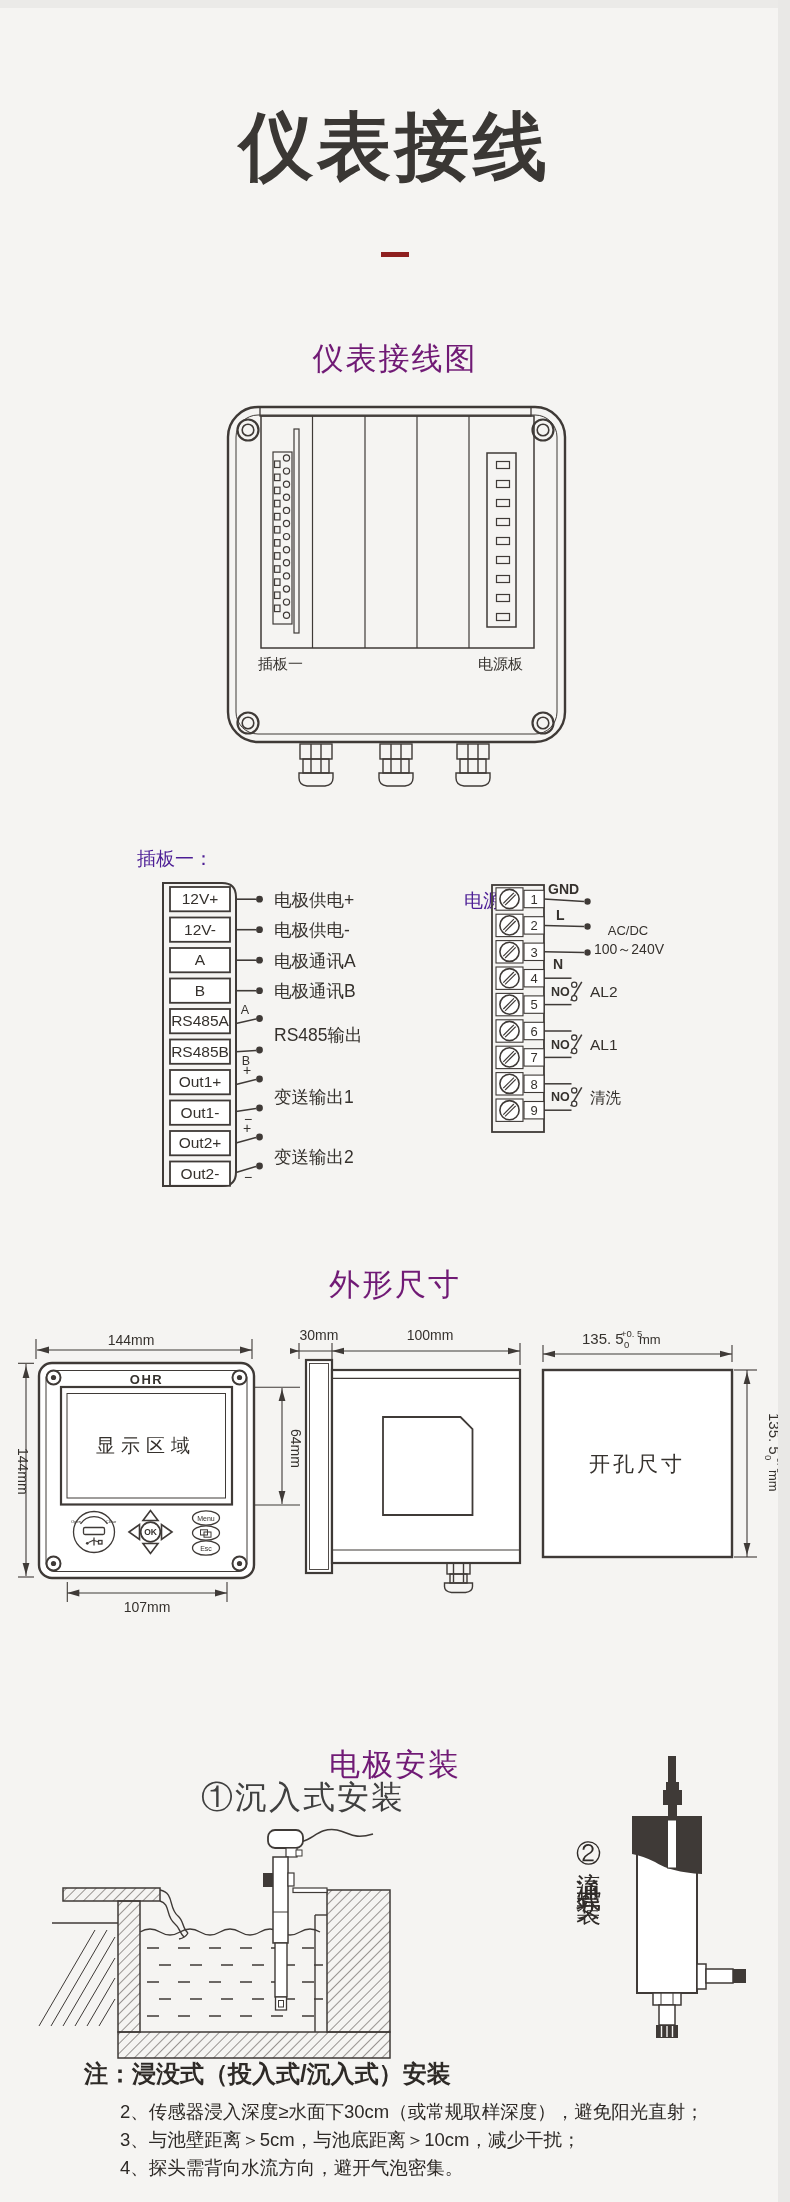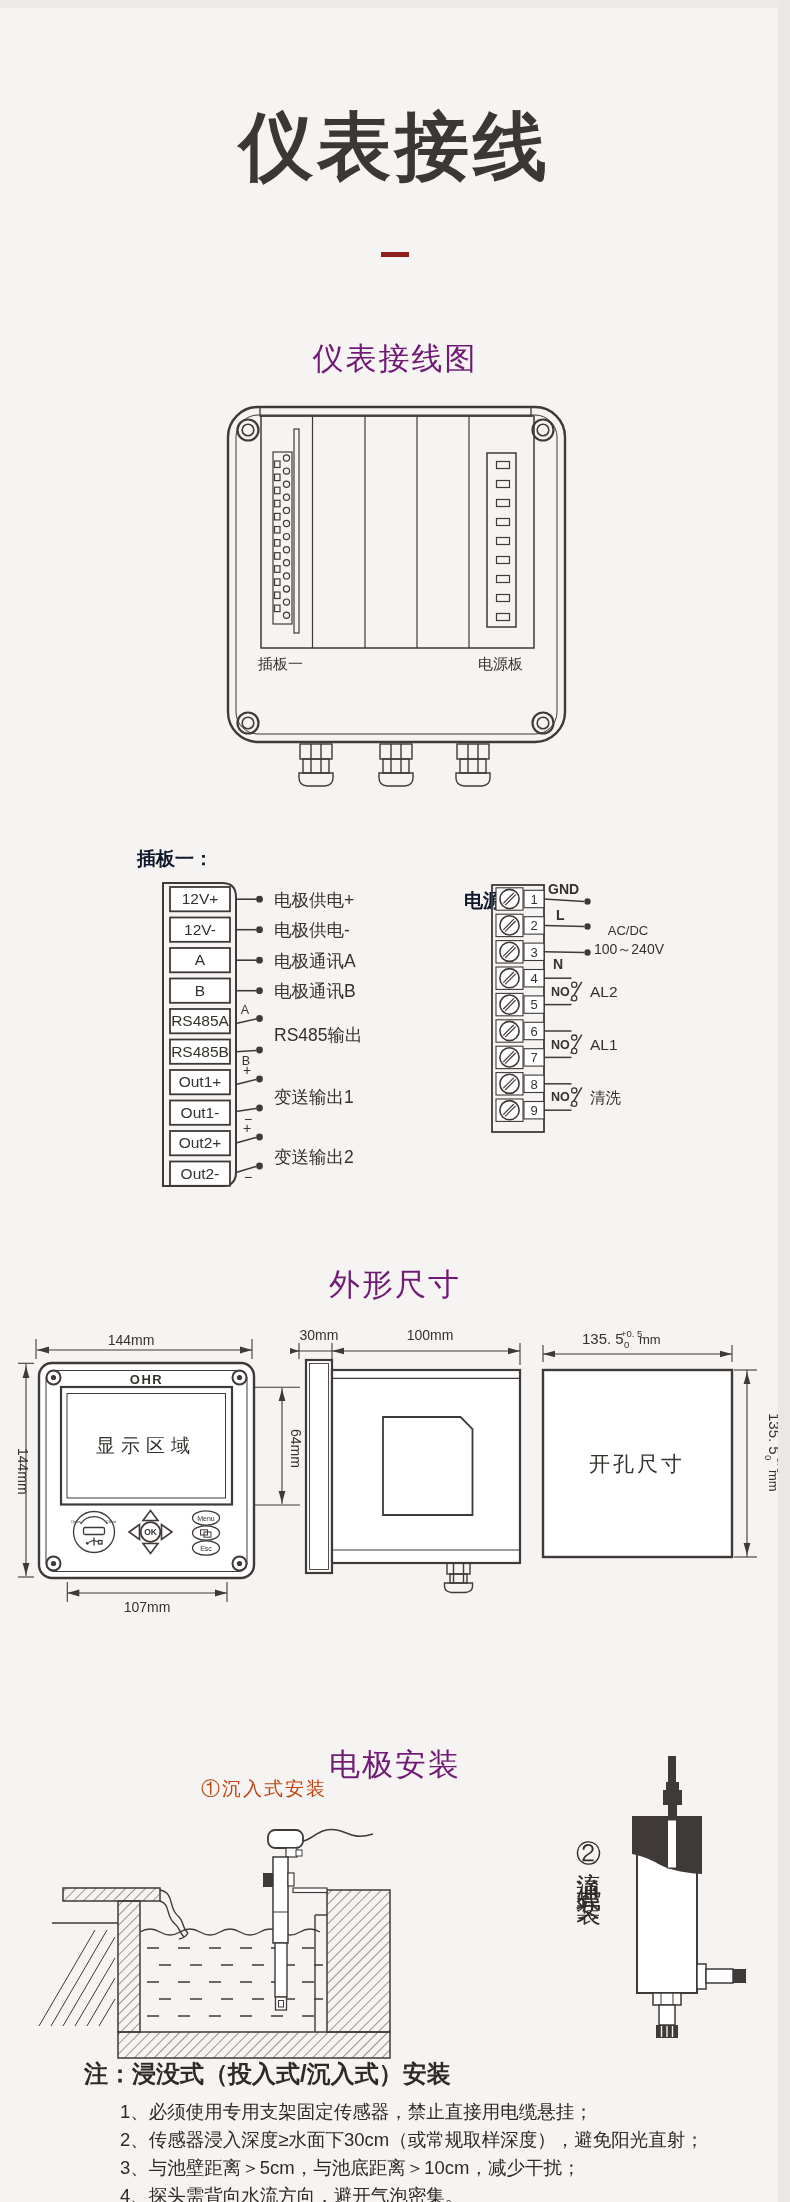--- a/index.html
+++ b/index.html
@@ -5,31 +5,31 @@
   html,body{margin:0;padding:0;background:#e9e8e6;}
   #page{position:relative;width:778px;height:2202px;background:#f5f4f2;overflow:hidden;
         font-family:"Liberation Sans","DejaVu Sans",sans-serif;color:#333;}
   .abs{position:absolute;}
   .center{left:0;width:790px;text-align:center;}
   h1,h2{margin:0;font-weight:600;color:#363330;}
   #main-title{top:98px;font-size:74px;font-weight:800;letter-spacing:4px;color:#3a3734;}
   .sec-head{font-size:31px;font-weight:500;letter-spacing:2px;color:#701a75;}
   #top-strip{left:0;top:0;width:790px;height:8px;background:#ebeae8;}
   #red-dash{top:252px;left:381px;width:28px;height:5px;background:#8e1f1f;}
-  .board-label{font-size:19px;font-weight:700;color:#0f172a;}
+  .board-label{font-size:19px;font-weight:400;color:#4c1d95;}
   svg{position:absolute;overflow:visible;}
   svg text{stroke:none;fill:#35312d;}
   .sans{font-family:"Liberation Sans","DejaVu Sans",sans-serif;}
   .serif{font-family:"Liberation Serif","DejaVu Serif",serif;}
   .ln{stroke:#3f3a37;fill:none;}
   .fill{fill:#3f3a37;stroke:none;}
   .wfill{fill:#fff;}
   #flow-label{writing-mode:vertical-rl;text-orientation:upright;letter-spacing:7px;
               font-family:"Liberation Serif","DejaVu Serif",serif;font-size:25px;color:#2f2b28;}
-  #immersion-label{font-family:"Liberation Serif","DejaVu Serif",serif;font-size:19px;letter-spacing:2px;color:#c2410c;}
+  #immersion-label{font-family:"Liberation Serif","DejaVu Serif",serif;font-size:32px;letter-spacing:2px;color:#404040;}
   #notes{left:84px;top:2058px;width:680px;color:#2e2a27;}
   #note-title{font-size:24px;font-weight:600;margin:0 0 8px 0;}
   .note-item{font-size:18.5px;line-height:28px;margin-left:36px;}
 </style>
 </head>
 <body>
 
 <div id="page">
   <div id="top-strip" class="abs"></div>
 
@@ -553,18 +553,17 @@
         <rect x="46" y="275" width="22" height="13" class="fill"></rect>
         <line x1="51.5" y1="276" x2="51.5" y2="287" stroke="#f5f4f2" stroke-width="1.4"></line>
         <line x1="57" y1="276" x2="57" y2="287" stroke="#f5f4f2" stroke-width="1.4"></line>
         <line x1="62.5" y1="276" x2="62.5" y2="287" stroke="#f5f4f2" stroke-width="1.4"></line>
       </g>
     </g>
   </svg>
 
   <div id="notes" class="abs">
     <p id="note-title">注：浸没式（投入式/沉入式）安装</p>
-    <div class="note-item">1、必须使用专用支架固定传感器，禁止直接用电缆悬挂；</div>
     <div class="note-item">2、传感器浸入深度≥水面下30cm（或常规取样深度），避免阳光直射；</div>
     <div class="note-item">3、与池壁距离＞5cm，与池底距离＞10cm，减少干扰；</div>
     <div class="note-item">4、探头需背向水流方向，避开气泡密集。</div>
   </div>
 </div>
 
 </body></html>

